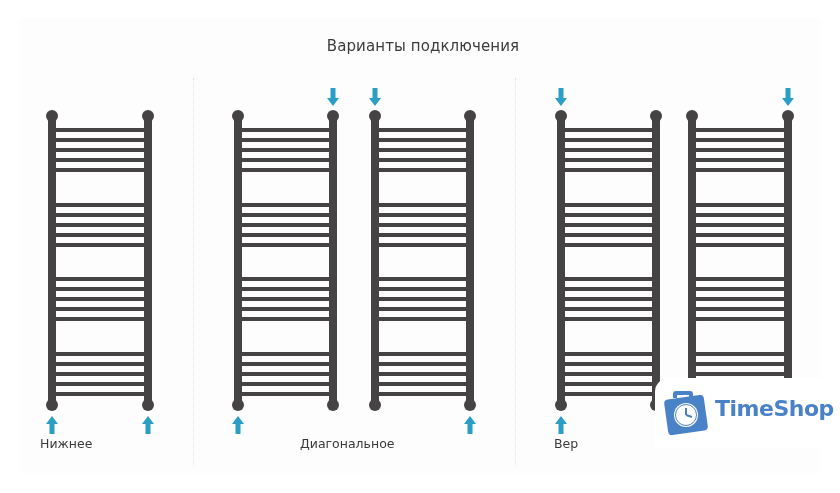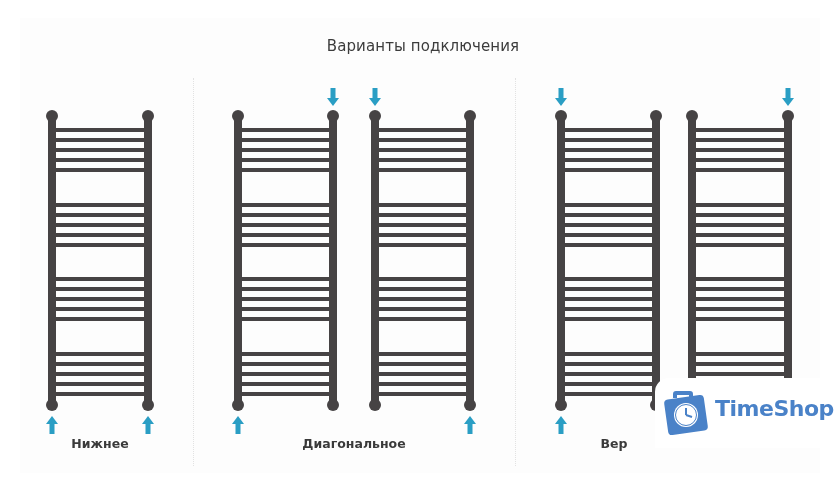--- a/index.html
+++ b/index.html
@@ -15,22 +15,21 @@
   .title {
     position: absolute; left: 0; top: 37px; width: 846px; text-align: center;
     font-size: 15px; color: #3c3c3c; letter-spacing: 0.1px;
   }
   .divider {
     position: absolute; top: 78px; height: 388px; width: 0;
     border-left: 1px dotted #e2e2e2;
   }
   .label {
     position: absolute; top: 436px; font-size: 12.5px; color: #3a3a3a;
-    text-align: center;
-    font-weight: bold;
+    text-align: left;
   }
   svg.diagram { position: absolute; left: 0; top: 0; }
   .logo-box {
     position: absolute; left: 655px; top: 378px; width: 190px; height: 70px;
     background: #ffffff; border-top-left-radius: 14px;
   }
   .logo-text {
     position: absolute; left: 715px; top: 396px; font-size: 22px; font-weight: bold;
     color: #4a82c8; font-family: "DejaVu Sans", sans-serif; letter-spacing: -0.5px;
   }
@@ -190,21 +189,21 @@
     <rect x="692" y="352" width="96" height="4" fill="#464344"></rect>
     <rect x="692" y="362" width="96" height="4" fill="#464344"></rect>
     <rect x="692" y="372" width="96" height="4" fill="#464344"></rect>
     <rect x="692" y="382" width="96" height="4" fill="#464344"></rect>
     <rect x="692" y="392" width="96" height="4" fill="#464344"></rect>
     <rect x="785.5" y="88" width="5" height="11" fill="#2a9ec4"></rect>
     <polygon points="782,98 794,98 788,106" fill="#2a9ec4"></polygon>
   </svg>
 
 <div class="label" id="label0" style="left: 40px; width: 120px;">Нижнее</div>
-<div class="label" id="label1" style="left: 294px; width: 120px;">Диагональное</div>
+<div class="label" id="label1" style="left: 300px; width: 120px;">Диагональное</div>
 <div class="label" id="label2" style="left: 554px; width: 120px;">Вер</div>
 
 <div class="logo-box"></div>
 <svg class="logo-icon" width="50" height="52" viewBox="0 0 50 52">
   <path d="M14 6 h14 a3 3 0 0 1 3 3 v4 h-4 v-3 h-12 v3 h-4 v-4 a3 3 0 0 1 3-3z" fill="#4a82c8"></path>
   <rect x="4" y="12" width="40" height="36" rx="4" fill="#4a82c8" transform="rotate(-8 24 30)"></rect>
   <circle cx="24" cy="30" r="12" fill="#ffffff"></circle>
   <circle cx="24" cy="30" r="10.5" fill="none" stroke="#4a82c8" stroke-width="1"></circle>
   <line x1="24" y1="30" x2="24" y2="23" stroke="#4a82c8" stroke-width="2"></line>
   <line x1="24" y1="30" x2="30" y2="32" stroke="#4a82c8" stroke-width="2"></line>

